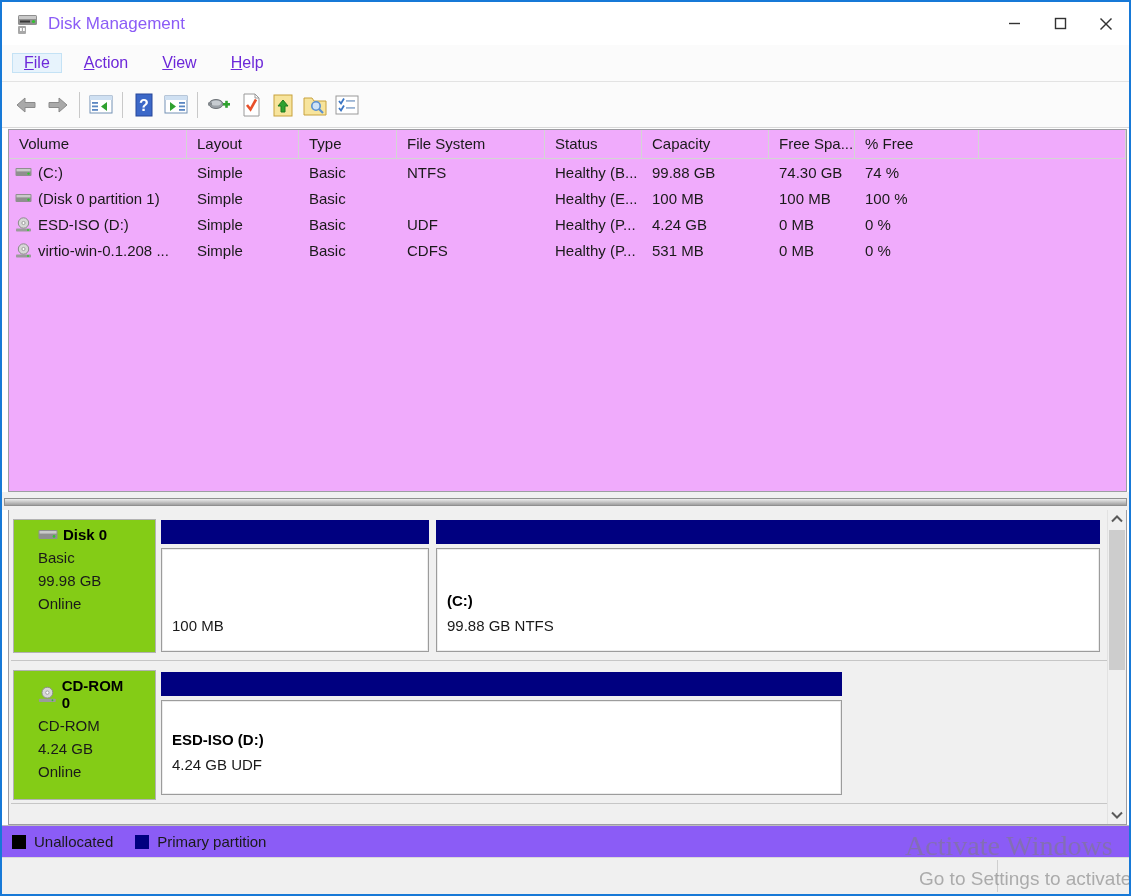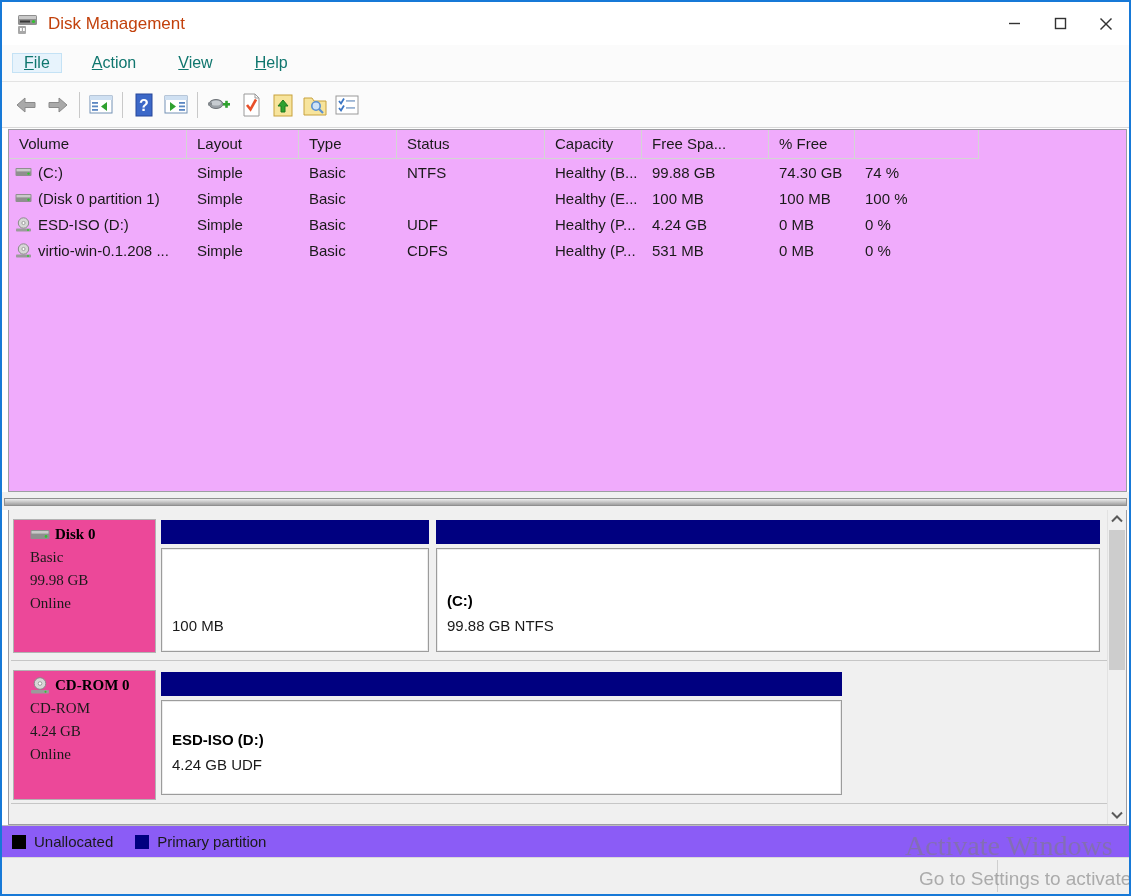--- a/index.html
+++ b/index.html
@@ -8,28 +8,28 @@
 
   .window {
     position:relative; width:1131px; height:896px;
     background:#ffffff; border:2px solid #1779d7;
     overflow:hidden;
   }
 
   
   .titlebar { position:absolute; left:0; top:0; width:100%; height:43px; background:#fff; }
   .app-icon { position:absolute; left:12px; top:9px; width:26px; height:26px; }
-  .title-text { position:absolute; left:46px; top:12px; font-size:17px; color:#c2410c; }
+  .title-text { position:absolute; left:46px; top:12px; font-size:17px; color:#8b5cf6; }
   .caption-btns { position:absolute; right:0; top:0; height:43px; display:flex; }
   .cap-btn { width:46px; height:43px; display:flex; align-items:center; justify-content:center; }
   .cap-btn svg { display:block; }
 
   
   .menubar { position:absolute; left:0; top:43px; width:100%; height:37px; background:#fbfbfb; border-bottom:1px solid #e3e3e3; display:flex; align-items:center; padding-left:10px; }
-  .menu-item { display:inline-block; font-size:16px; color:#0f766e; padding:0 11px; margin-right:18px; border:1px solid transparent; }
+  .menu-item { display:inline-block; font-size:16px; color:#6d28d9; padding:0 11px; margin-right:10px; border:1px solid transparent; }
   .menu-item::first-letter { text-decoration:underline; }
   .menu-item.active { background:#e7f3fc; border:1px solid #c4e2f5; }
 
   
   .toolbar { position:absolute; left:0; top:80px; width:100%; height:46px; background:#fbfbfb; border-bottom:1px solid #d9d9d9; display:flex; align-items:center; padding-left:8px; }
   .tb-btn { width:32px; height:32px; display:flex; align-items:center; justify-content:center; }
   .tb-sep { width:1px; height:26px; background:#c9c9c9; margin:0 5px; }
 
   
   .listpane { position:absolute; left:6px; top:127px; width:1119px; height:363px; background:#f0abfc; border:1px solid #9d9da2; }
@@ -39,21 +39,21 @@
   .vl-c { font-size:15px; color:#1a1a1a; padding-left:10px; white-space:nowrap; overflow:hidden; }
   .vl-c.first { display:flex; align-items:center; gap:6px; padding-left:6px; }
   .vl-c.first svg { flex:0 0 auto; }
 
   
   .splitter { position:absolute; left:0; top:490px; width:100%; height:18px; background:#f0f0f0; }
   .splitter-bar { position:absolute; left:2px; right:2px; top:6px; height:8px; background:linear-gradient(#ececec,#9f9f9f); border:1px solid #8f8f8f; }
 
   
   .graphpane { position:absolute; left:6px; top:508px; width:1119px; height:315px; background:#f0f0f0; border:1px solid #9d9da2; border-top:none; overflow:hidden; }
-  .disk-label { position:absolute; background:#ec4899; border:1px solid #b2b2b2; padding:6px 16px;font-family:Liberation Serif, serif; }
+  .disk-label { position:absolute; background:#84cc16; border:1px solid #b2b2b2; padding:6px 24px; }
   .disk-label .dname { font-size:15px; font-weight:bold; color:#000; display:flex; align-items:center; gap:5px; margin-bottom:3px; }
   .disk-label .dline { font-size:15px; color:#1a1a1a; line-height:23px; }
   .partition { position:absolute; }
   .part-bar { height:24px; background:#000080; }
   .part-box { margin-top:4px; background:#fff; border:1px solid #9c9c9c; box-shadow:inset 0 0 0 1px #ececec; display:flex; flex-direction:column; justify-content:flex-end; padding:0 10px 13px 10px; overflow:hidden; }
   .pline { font-size:15px; line-height:25px; color:#1a1a1a; white-space:nowrap; }
   .pline.bold { font-weight:bold; color:#000; }
   .row-divider { position:absolute; height:1px; background:#c6c6c6; }
 
   
@@ -197,20 +197,21 @@
         <rect x="12" y="15" width="9" height="1.8" fill="#9ab4d4"></rect>
       </svg>
     </div>
   </div>
 
   <div class="listpane">
     <div class="vl-header">
       <div class="vl-h">Volume</div>
       <div class="vl-h">Layout</div>
       <div class="vl-h">Type</div>
+      <div class="vl-h">File System</div>
       <div class="vl-h">Status</div>
       <div class="vl-h">Capacity</div>
       <div class="vl-h">Free Spa...</div>
       <div class="vl-h">% Free</div>
       <div class="vl-h"></div>
     </div>
 
     <div class="vl-row">
       <div class="vl-c first">
         <svg width="17" height="13" viewBox="0 0 17 13">

